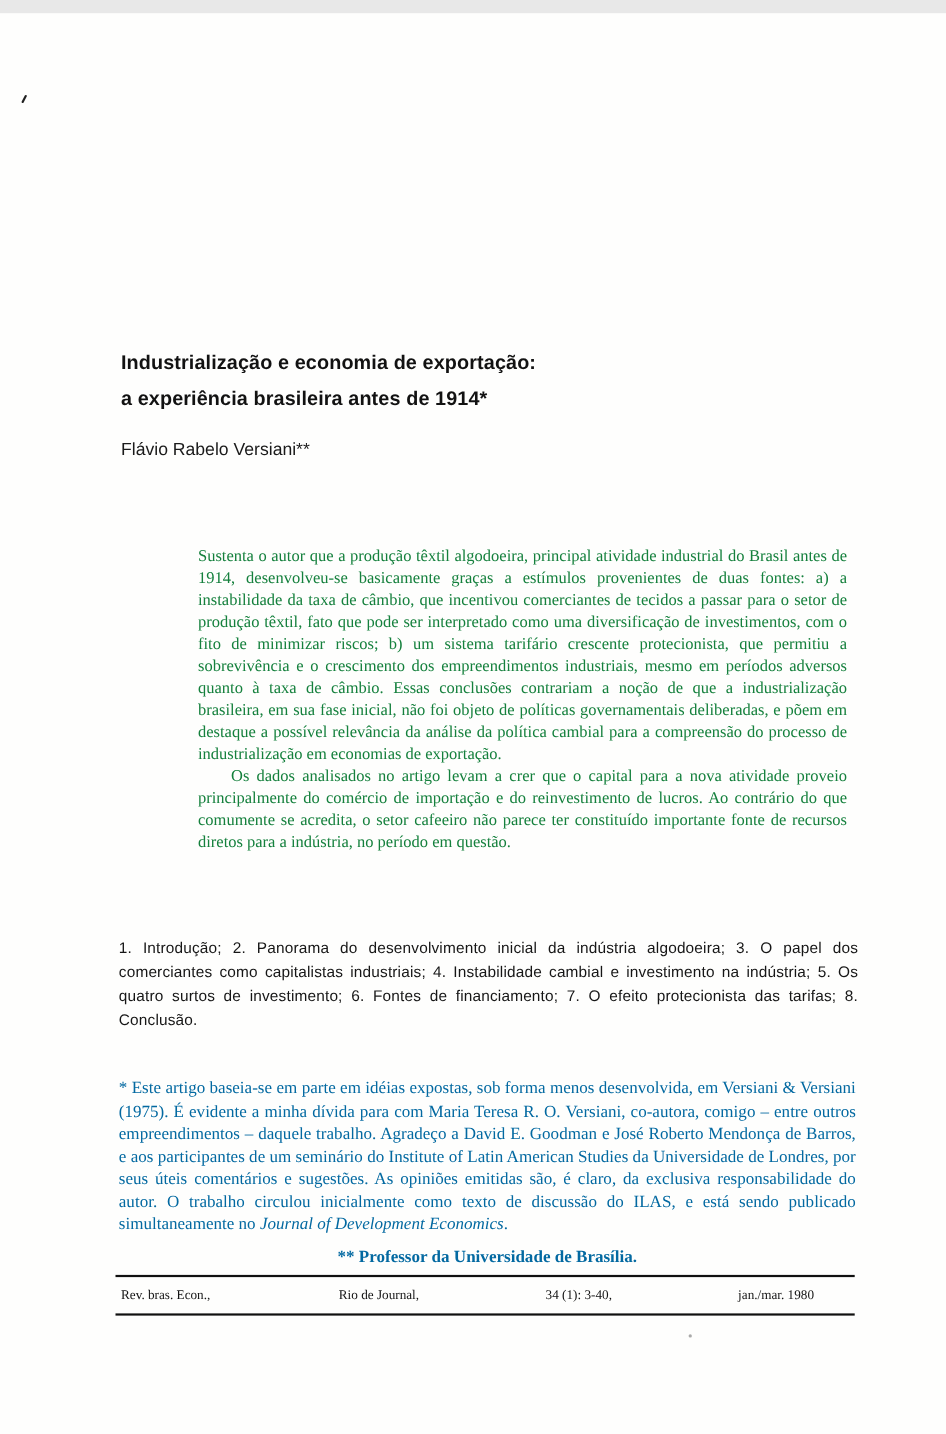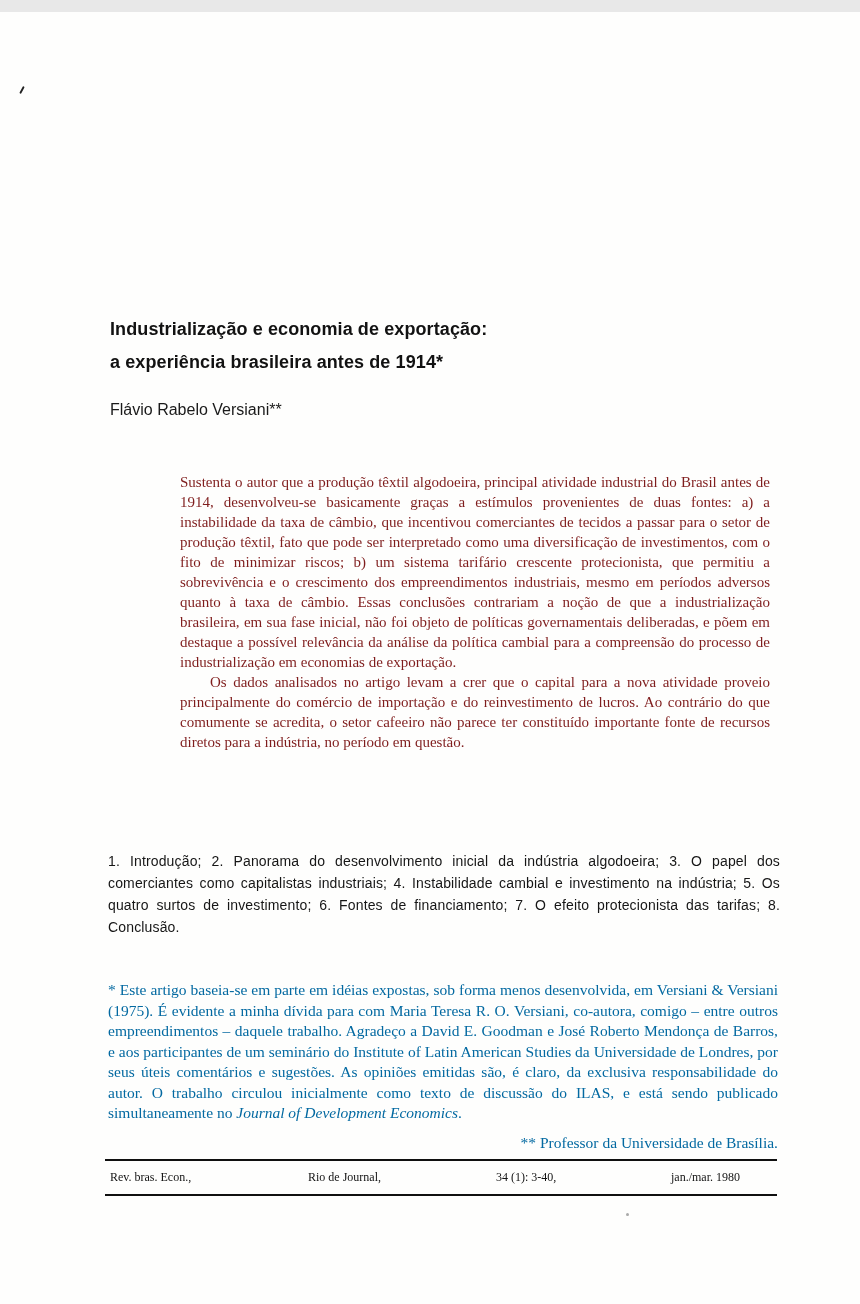--- a/index.html
+++ b/index.html
@@ -28,27 +28,27 @@
     position: absolute;
     left: 110px;
     top: 389px;
     font-family: "Liberation Sans", sans-serif;
     font-size: 16px;
     color: #1a1a1a;
   }
   .abstract-block {
     position: absolute;
     left: 180px;
-    top: 460px;
+    top: 484px;
     width: 590px;
     font-family: "Liberation Serif", serif;
     font-size: 15px;
     line-height: 20px;
     text-align: justify;
-    color: #7f1d1d;
+    color: #15803d;
     hyphens: auto;
   }
   .abstract-block p { margin: 0; }
   .abstract-block p.indented { text-indent: 30px; }
   .outline-block {
     position: absolute;
     left: 108px;
     top: 838px;
     width: 672px;
     font-family: "Liberation Sans", sans-serif;
@@ -67,21 +67,22 @@
     font-family: "Liberation Serif", serif;
     font-size: 15.5px;
     line-height: 20.5px;
     text-align: justify;
     color: #0369a1;
     hyphens: auto;
   }
   .footnotes-block p { margin: 0; }
   .footnotes-block p.affiliation {
     margin-top: 9px;
-    text-align: right;
+    text-align: center;
+    font-weight: bold;
   }
   .footnotes-block .italic { font-style: italic; }
   .journal-footer {
     position: absolute;
     left: 105px;
     top: 1147px;
     width: 672px;
     border-top: 2px solid #101010;
     border-bottom: 2px solid #101010;
     box-sizing: border-box;

